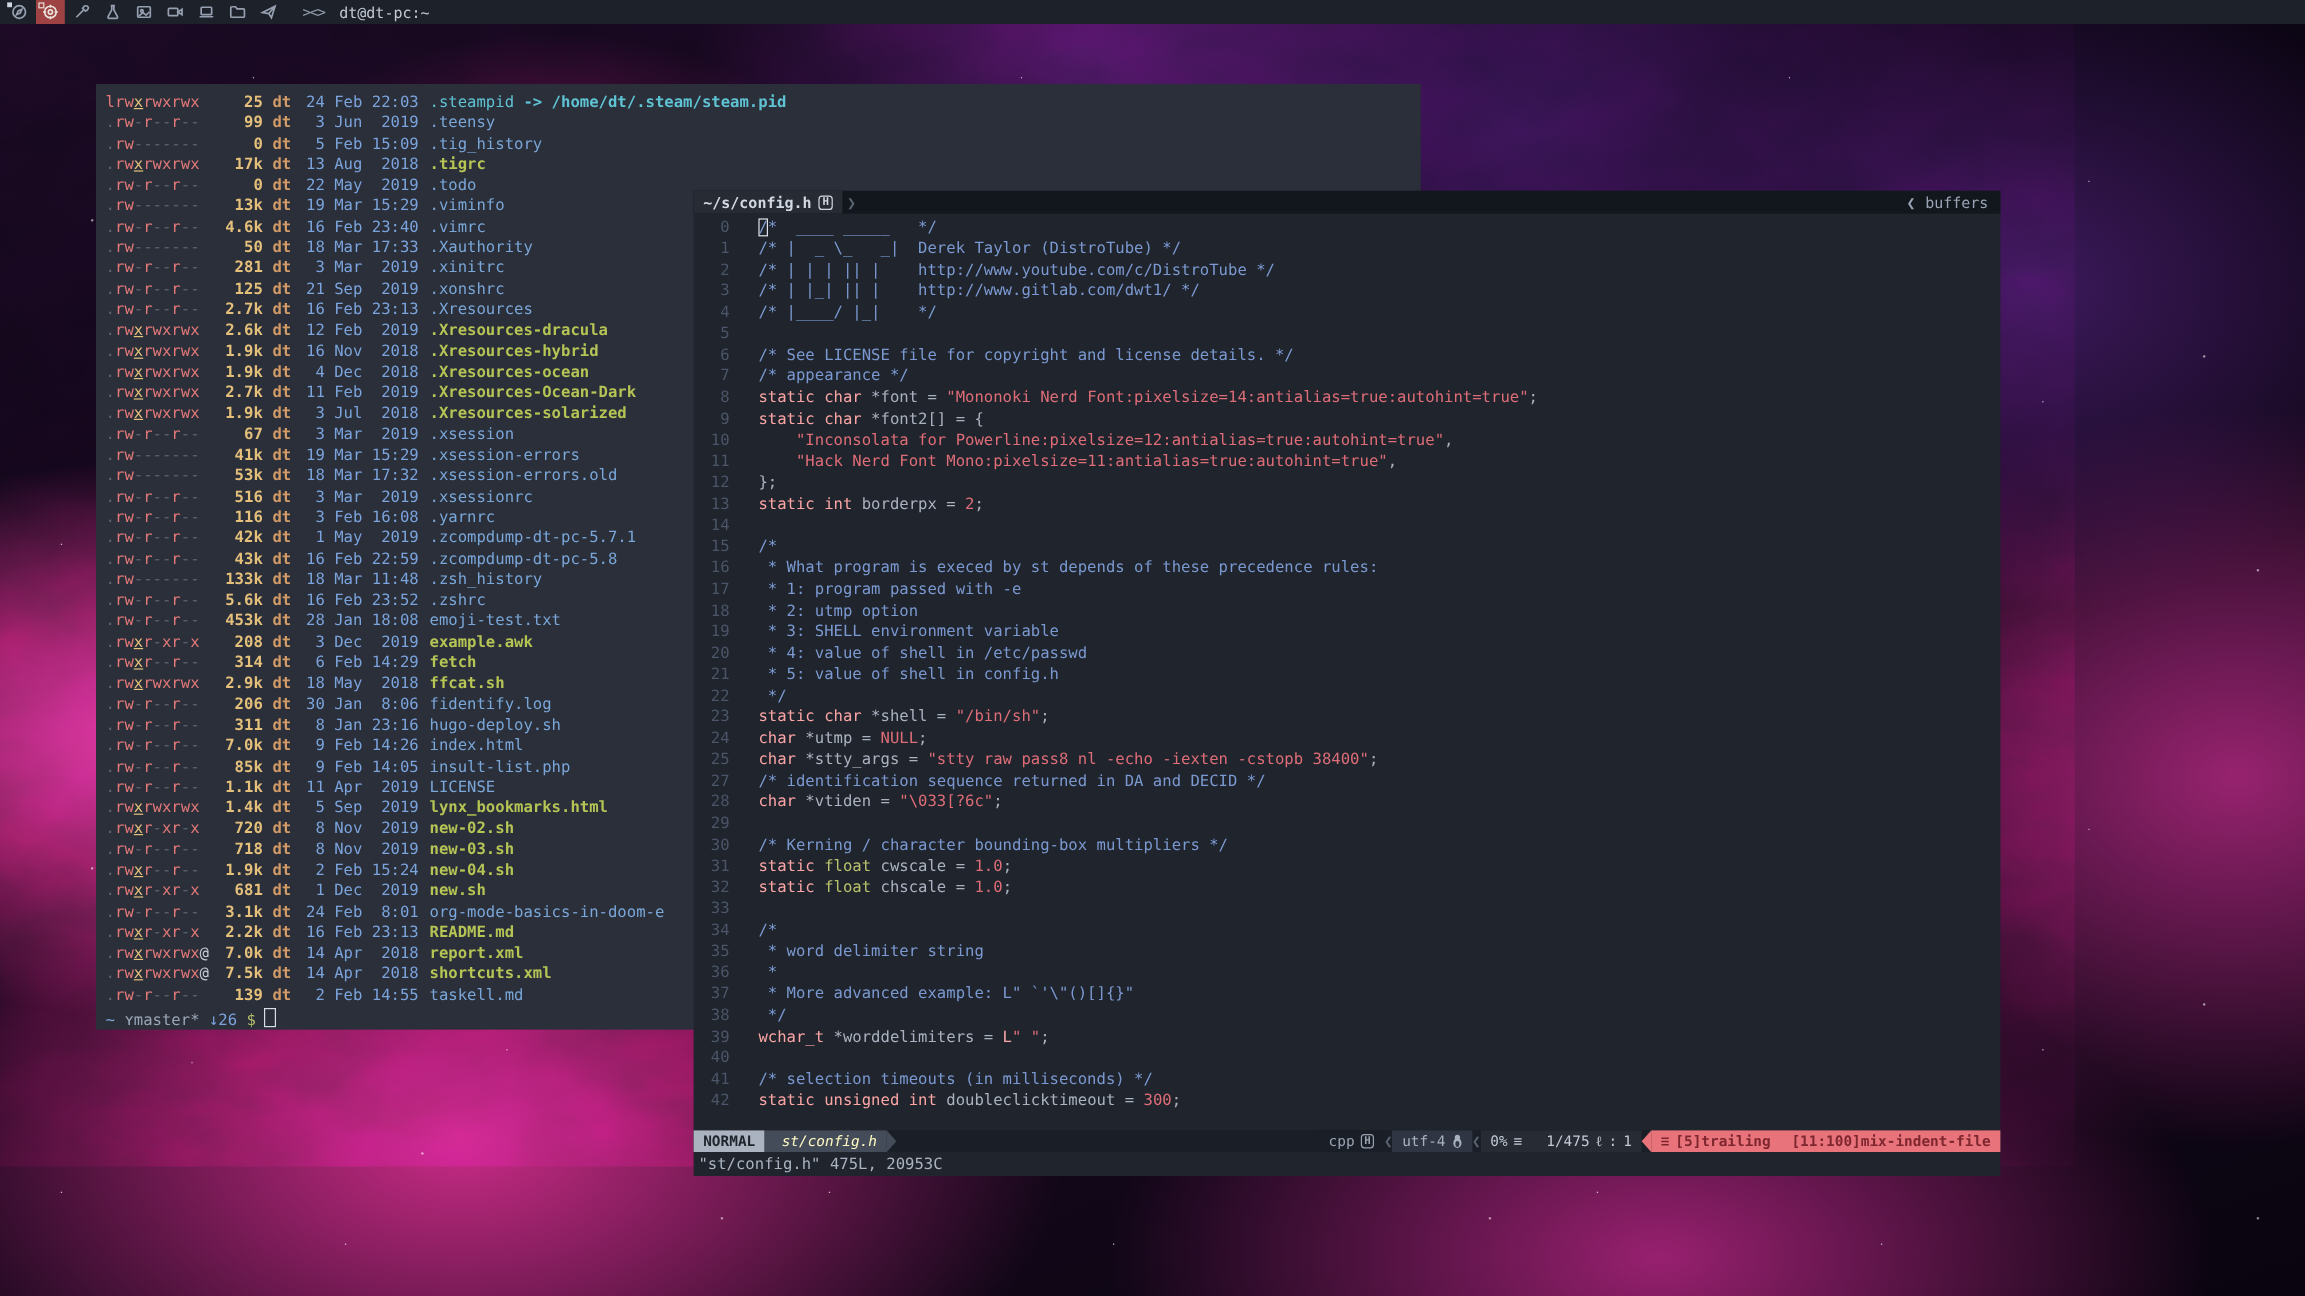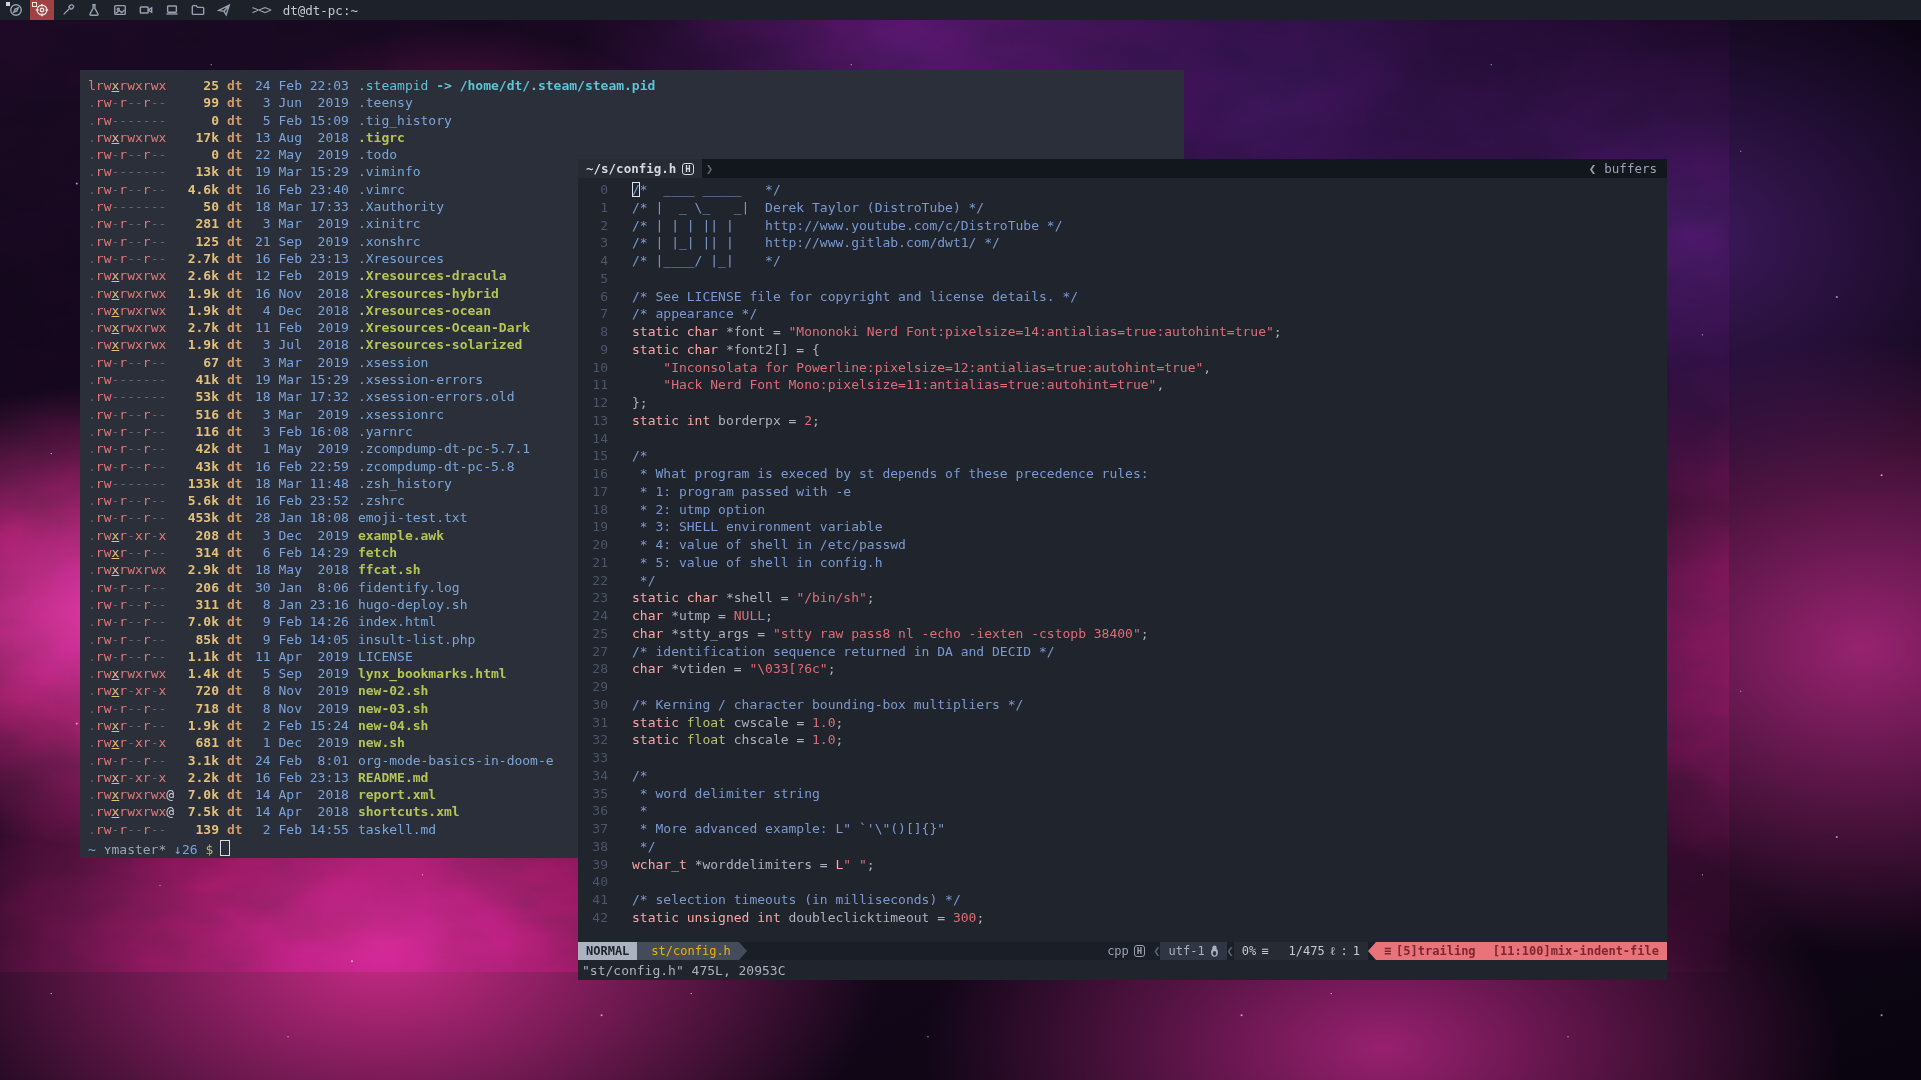--- a/index.html
+++ b/index.html
@@ -75,21 +75,21 @@
   .lnum{display:inline-block;width:30px;text-align:right;color:#4c5668;flex:none;}
   .ctext{margin-left:24px;}
   .c-cm{color:#7b99d0;} .c-kw{color:#fca5a5;} .c-ty{color:#b9c26b;}
   .c-pl{color:#abb2bf;} .c-st{color:#de6d77;} .c-nm{color:#de6d77;}
   .curbox{outline:1.5px solid #dfe3ea;outline-offset:-1px;}
 
   .statusline{height:18px;display:flex;align-items:stretch;font-size:12px;flex:none;background:#1a1e26;}
   .seg{display:flex;align-items:center;padding:0 8px;gap:5px;white-space:pre;}
   .seg-mode{background:#aab3bf;color:#20242c;font-weight:bold;}
   .tri-r{width:0;height:0;border-top:9px solid transparent;border-bottom:9px solid transparent;border-left:8px solid #aab3bf;}
-  .seg-file{background:#454c59;color:#eab308;}
+  .seg-file{background:#454c59;color:#fef9c3;font-style:italic;}
   .tri-r2{width:0;height:0;border-top:9px solid transparent;border-bottom:9px solid transparent;border-left:8px solid #454c59;}
   .spacer{flex:1;}
   .seg-ft{color:#98a2b0;background:#1a1e26;}
   .sepchar{color:#5b6472;display:flex;align-items:center;}
   .seg-enc{background:#2f3542;color:#a8b2bf;}
   .seg-pos{background:#262b34;color:#c3cad6;}
   .tri-l-red{width:0;height:0;border-top:9px solid transparent;border-bottom:9px solid transparent;border-right:8px solid #e8737b;}
   .seg-warn{background:#e8737b;color:#7e262e;font-weight:bold;}
   .cmdline{height:20px;display:flex;align-items:center;font-size:13px;color:#aab3bf;padding-left:4px;flex:none;white-space:pre;}
   .penguin{width:9px;height:12px;}
@@ -282,21 +282,21 @@
       <div class="tri-r"></div>
       <div class="seg seg-file" style="margin-left:-8px;padding-left:14px;">st/config.h</div>
       <div class="tri-r2"></div>
       <div class="spacer"></div>
       <div class="seg seg-ft">
         <span>cpp</span>
         <span class="hbox">H</span>
       </div>
       <div class="sepchar">❮</div>
       <div class="seg seg-enc">
-        <span>utf-1</span>
+        <span>utf-4</span>
         <svg class="penguin" viewBox="0 0 9 12">
           <ellipse cx="4.5" cy="7.5" rx="3.4" ry="4.2" fill="#a8b2bf"></ellipse>
             <circle cx="4.5" cy="2.8" r="2.2" fill="#a8b2bf"></circle>
           <ellipse cx="4.5" cy="8.3" rx="1.7" ry="2.4" fill="#2f3542"></ellipse>
           </svg>
       </div>
       <div class="sepchar">❮</div>
       <div class="seg seg-pos">
         <span>0%</span>
         <span>≡</span>

